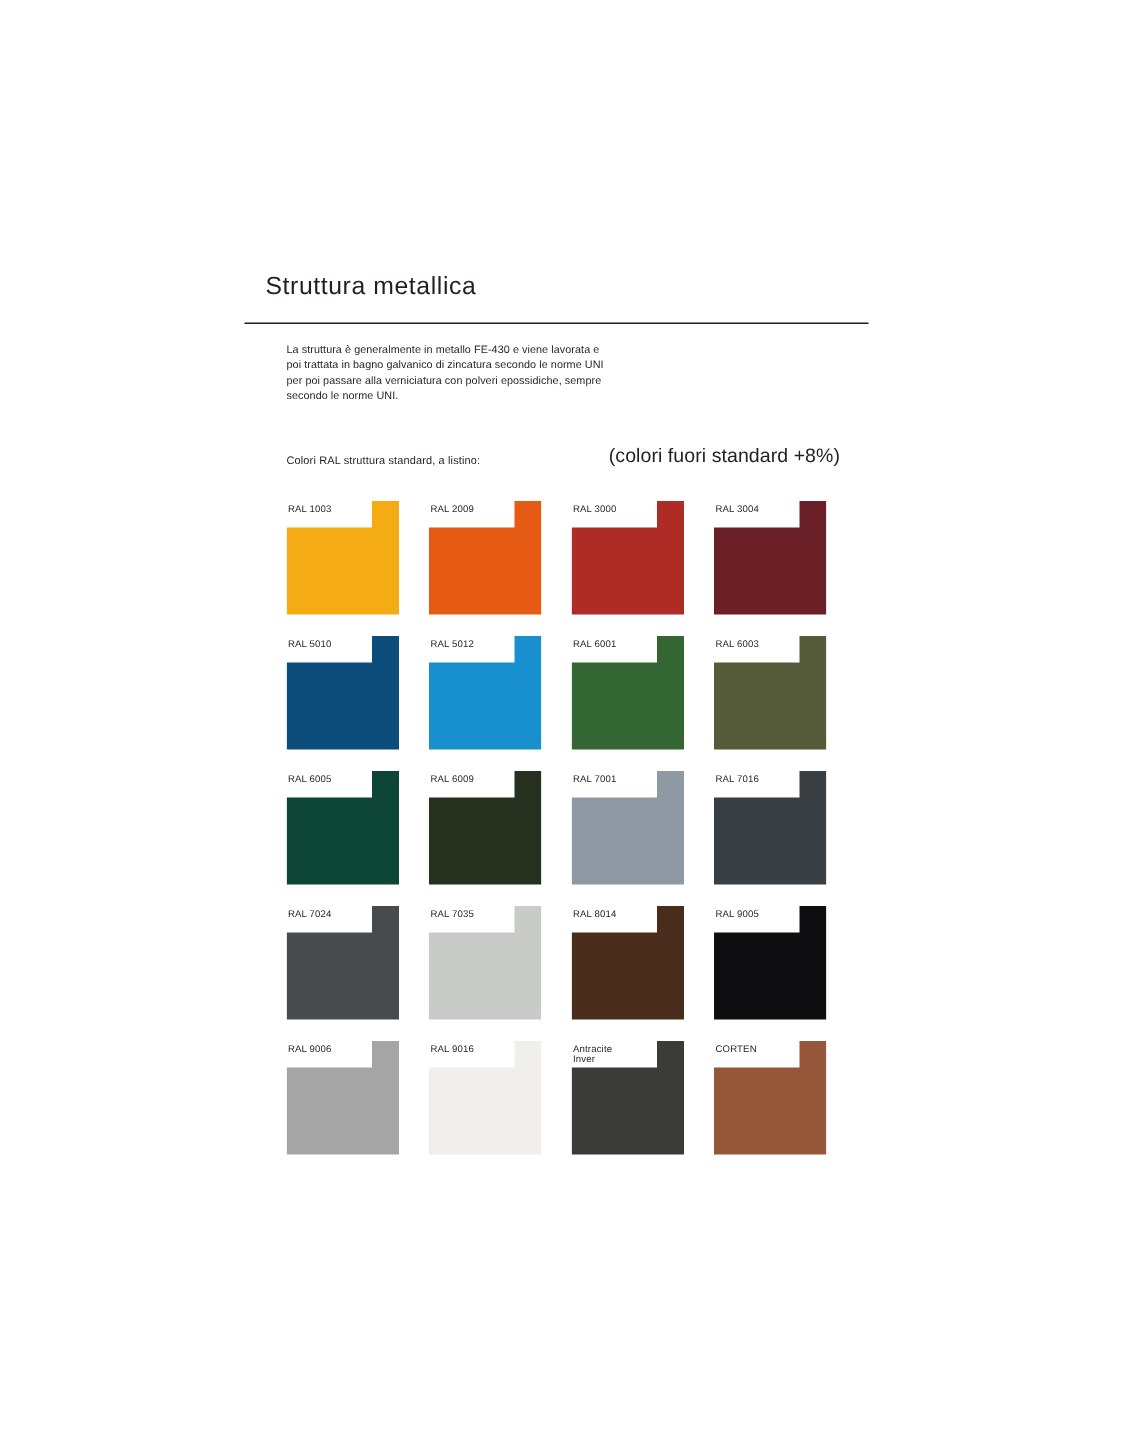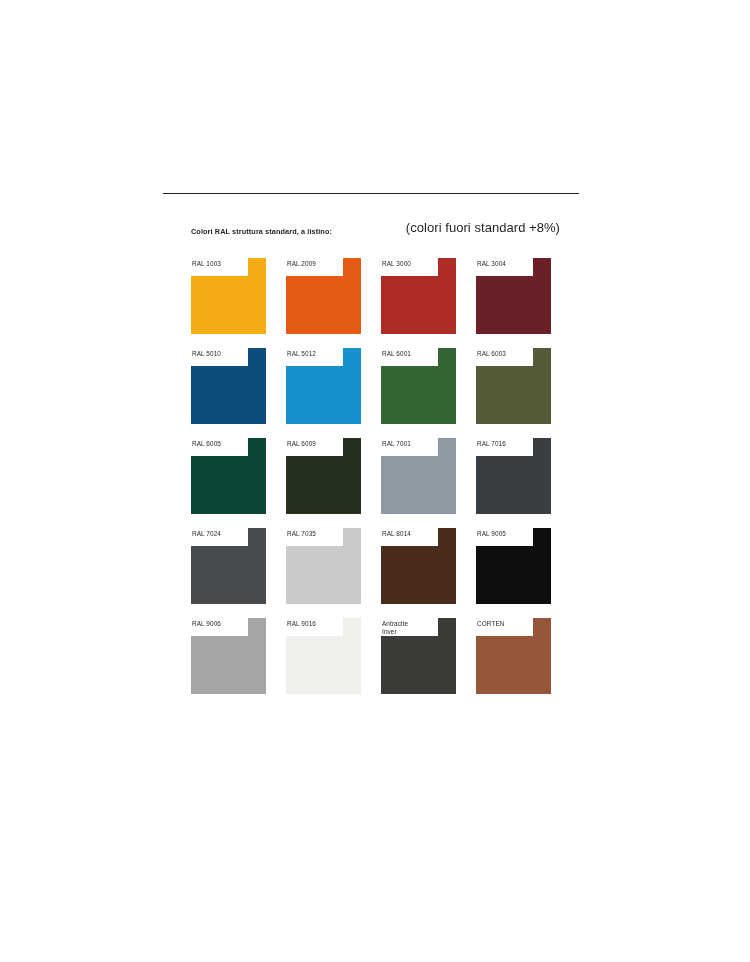--- a/index.html
+++ b/index.html
@@ -62,21 +62,21 @@
   }
 
   .legend-row {
     position: relative;
     margin-top: 26px;
     padding-left: 28px;
     height: 12px;
   }
   .legend-left {
     font-size: 7.3px;
-    font-weight: bold;
+    font-weight: normal;
     letter-spacing: 0.1px;
     color: #231f20;
   }
   .legend-right {
     position: absolute;
     right: 19px;
     top: 0;
     font-size: 13px;
     color: #231f20;
     letter-spacing: 0.05px;
@@ -119,23 +119,25 @@
     color: #231f20;
     white-space: pre-line;
   }
 </style>
 </head>
 <body>
 
 <div class="page">
   <div class="content">
 
+    <h1 class="page-title">Struttura metallica</h1>
 
     <div class="title-rule"></div>
 
+    <p class="intro">La struttura è generalmente in metallo FE-430 e viene lavorata e poi trattata in bagno galvanico di zincatura secondo le norme UNI per poi passare alla verniciatura con polveri epossidiche, sempre secondo le norme UNI.</p>
 
     <div class="legend-row">
       <span class="legend-left">Colori RAL struttura standard, a listino:</span>
       <span class="legend-right">(colori fuori standard +8%)</span>
     </div>
 
     <div class="swatch-grid" id="swatch-grid">
         <div class="swatch">
           <div class="swatch-color" style="background: rgb(245, 171, 19);"></div>
           <div class="swatch-label">RAL 1003</div>

